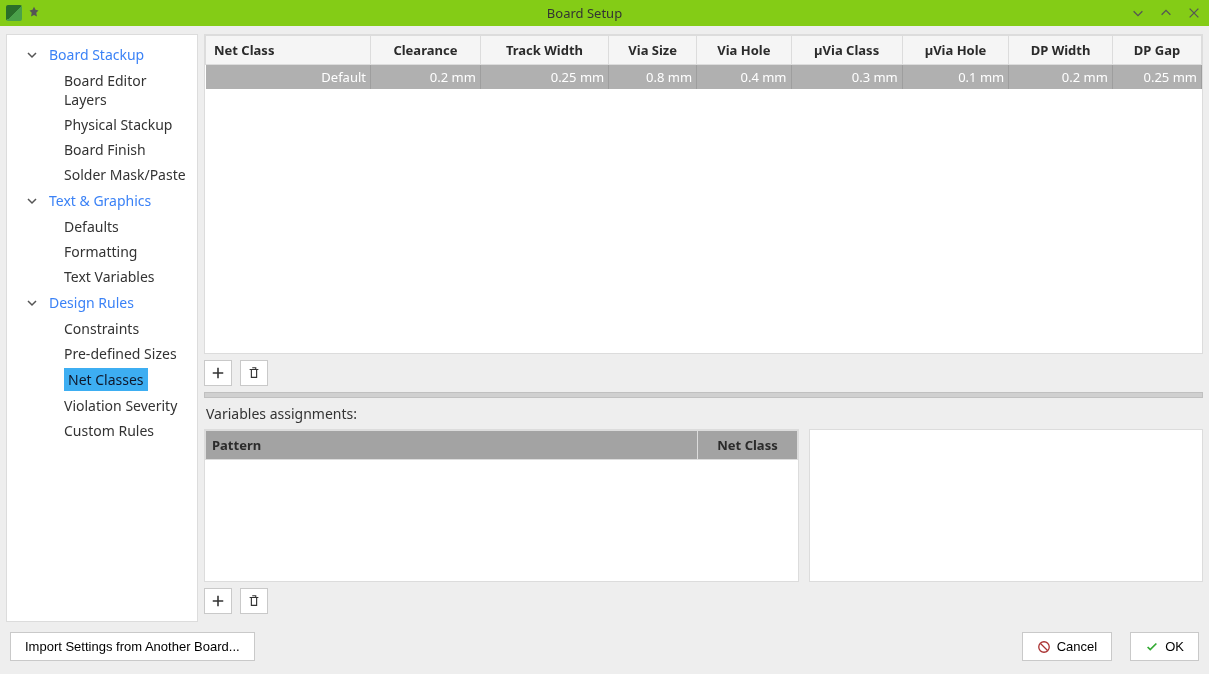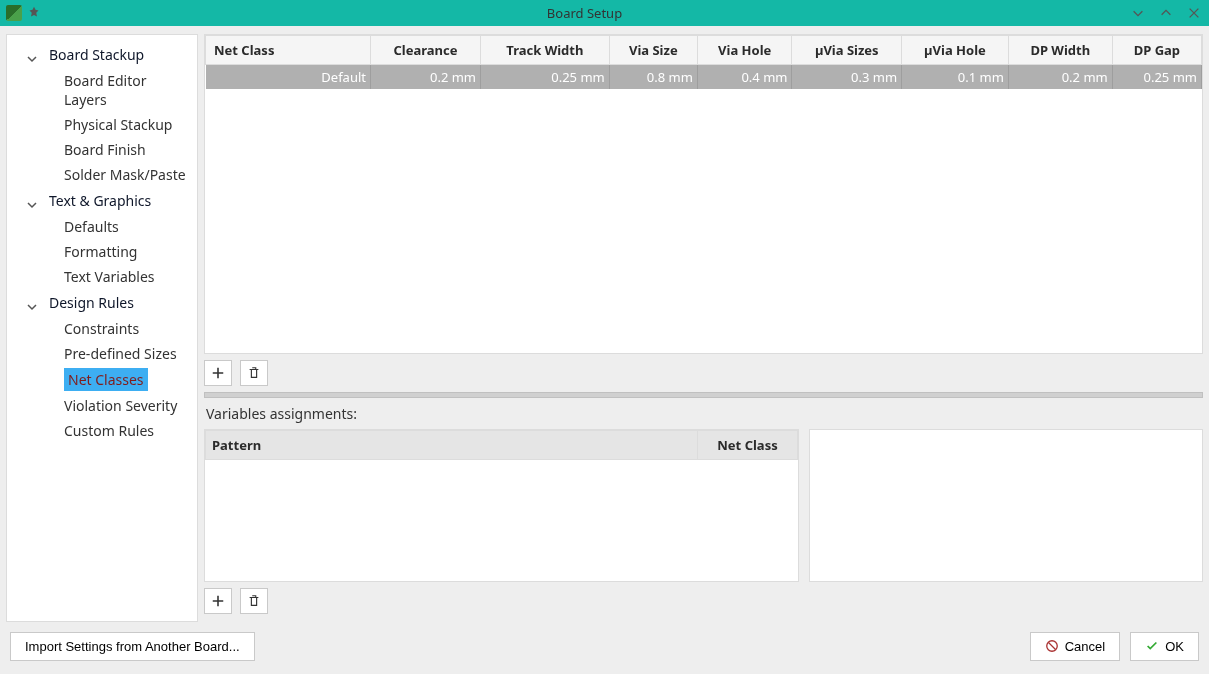--- a/index.html
+++ b/index.html
@@ -10,21 +10,21 @@
       color: #333;
       width: 1209px;
       height: 674px;
       overflow: hidden;
     }
     .titlebar {
       display: flex;
       align-items: center;
       height: 26px;
       padding: 0 6px;
-      background: #14b8a6;
+      background: #84cc16;
     }
     .titlebar-left {
       display: flex;
       align-items: center;
       gap: 6px;
     }
     .app-icon {
       width: 16px;
       height: 16px;
       background: linear-gradient(135deg, #2a6e2a 50%, #4aa04a 50%);
@@ -53,43 +53,43 @@
     .sidebar {
       width: 192px;
       background: #fff;
       border: 1px solid #dcdcdc;
       padding: 6px 0;
       overflow: hidden;
     }
     .tree-group { }
     .tree-parent {
       display: flex;
-      align-items: flex-end;
+      align-items: center;
       padding: 4px 6px 4px 18px;
       font-size: 14px;
-      color: #0f172a;
+      color: #3b82f6;
       cursor: pointer;
       gap: 6px;
       position: relative;
     }
     .tree-parent .chev-icon {
       position: absolute;
       left: 20px;
     }
     .tree-parent span.label { margin-left: 24px; }
     .chev-icon svg { width: 10px; height: 10px; display:block; }
     .tree-child {
       padding: 3px 6px 3px 57px;
       font-size: 14px;
       color: #333;
       cursor: pointer;
     }
     .tree-child.selected {
       background: #3daef2;
-      color: #7f1d1d;
+      color: #0f172a;
       display: inline-block;
       margin-left: 57px;
       padding: 2px 4px;
     }
     .tree-child.selected-wrapper {
       padding: 2px 0;
     }
     .content {
       flex: 1;
       display: flex;
@@ -165,21 +165,21 @@
       border: 1px solid #dcdcdc;
       flex: 1;
       height: 153px;
     }
     table.assign {
       width: 100%;
       border-collapse: collapse;
       font-size: 13px;
     }
     table.assign th {
-      background: #e5e5e5;
+      background: #a3a3a3;
       border: 1px solid #dcdcdc;
       padding: 5px 6px;
       font-weight: 700;
       color: #2b2b2b;
       text-align: left;
     }
     table.assign th:last-child { text-align: center; width: 100px;}
     .bottom-bar {
       display: flex;
       justify-content: space-between;
@@ -187,24 +187,24 @@
       padding: 10px 10px;
       height: 48px;
     }
     .btn {
       background: #fff;
       border: 1px solid #c9c9c9;
       padding: 6px 14px;
       font-size: 13px;
       cursor: pointer;
       display: inline-flex;
-      align-items: center;
-      gap: 6px;
-    }
-    .btn-group { display: flex; gap: 10px; border-radius: 11px; }
+      align-items: flex-end;
+      gap: 6px;
+    }
+    .btn-group { display: flex; gap: 18px; border-radius: 11px; }
   </style>
 </head>
 <body>
 
 <div class="titlebar">
   <div class="titlebar-left">
     <div class="app-icon"></div>
     <span class="pin-icon">
       <svg viewBox="0 0 16 16">
           <path d="M8 1l2 4 4 1-3 3 1 5-4-2-4 2 1-5-3-3 4-1z" fill="#555"></path>
@@ -286,21 +286,21 @@
   <div class="content">
     <div class="table-panel">
       <table class="netclass">
         <thead>
           <tr>
             <th style="width:165px">Net Class</th>
             <th>Clearance</th>
             <th>Track Width</th>
             <th>Via Size</th>
             <th>Via Hole</th>
-            <th>µVia Sizes</th>
+            <th>µVia Class</th>
             <th>µVia Hole</th>
             <th>DP Width</th>
             <th>DP Gap</th>
           </tr>
         </thead>
         <tbody>
           <tr>
             <td>Default</td>
             <td>0.2 mm</td>
             <td>0.25 mm</td>

